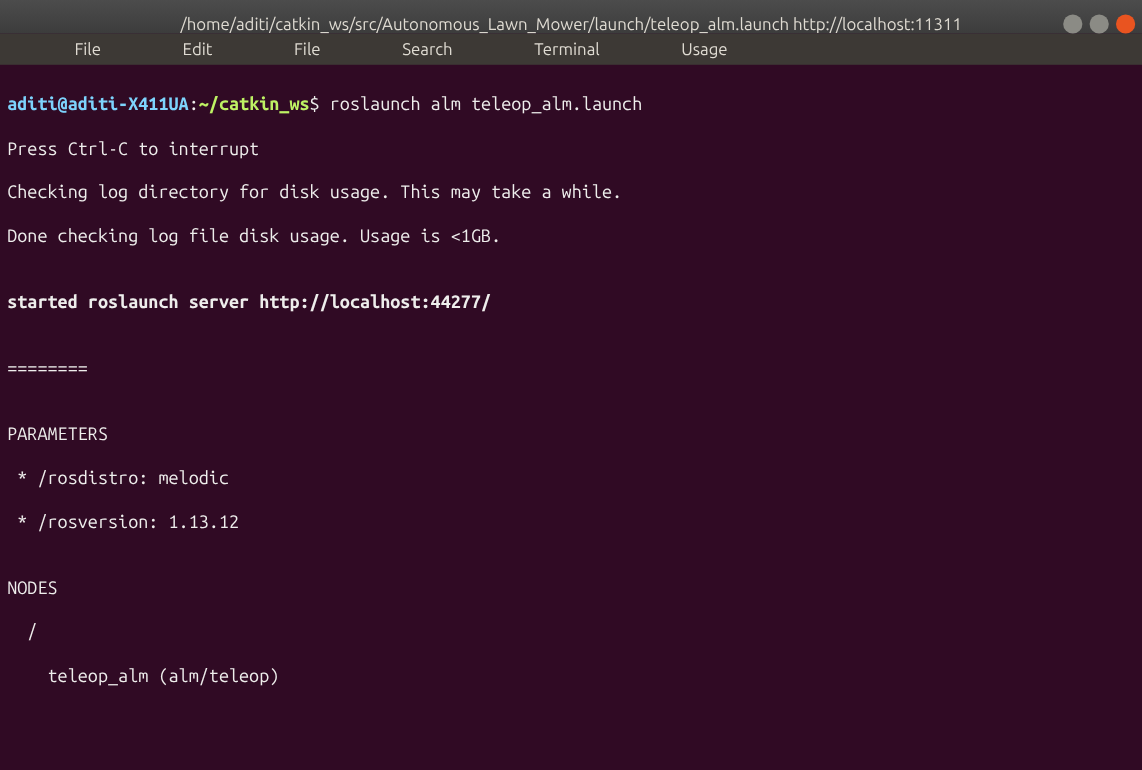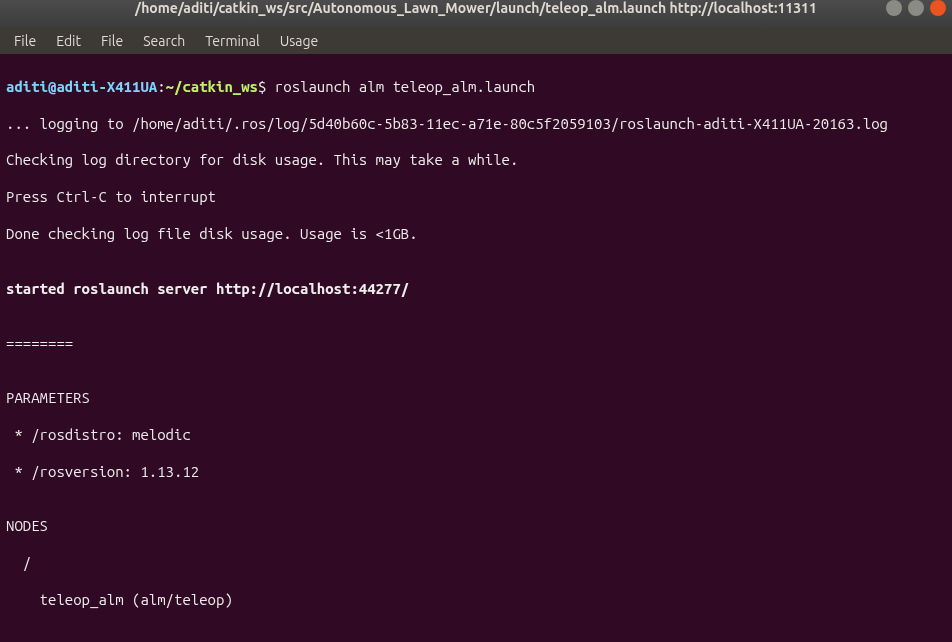--- a/index.html
+++ b/index.html
@@ -9,26 +9,26 @@
       color: #eeeeec;
       width: 952px;
       height: 642px;
       overflow: hidden;
       font-size: 15px;
     }
     .titlebar {
       background: linear-gradient(to bottom, #4c4c4c, #3c3c3c);
       height: 28px;
       display: flex;
-      align-items: flex-start;
+      align-items: flex-end;
       justify-content: center;
       position: relative;
       font-family: Ubuntu, "Segoe UI", sans-serif;
       font-size: 14px;
-      font-weight: bold;
+      font-weight: normal;
       color: #dfdbd2;
     }
     .titlebar .title { text-align: center; }
     .window-controls {
       position: absolute;
       right: 6px;
       display: flex;
       gap: 6px;
       align-items: center;
     }
@@ -45,21 +45,21 @@
       background: #3d3935;
       height: 26px;
       display: flex;
       align-items: center;
       padding: 0 6px;
       gap: 4px;
       font-family: Ubuntu, "Segoe UI", sans-serif;
       font-size: 14px;
       color: #dfdbd2;
     }
-    .menubar .mitem { padding: 3px 8px; cursor: default; }
+    .menubar .mitem { padding: 3px 8px; cursor: default; margin-left: 48px; }
     .terminal {
       padding: 6px 6px 0 6px;
       line-height: 1.22;
       white-space: pre;
       font-variant-ligatures: none;
       letter-spacing: 0;
     }
     .line { white-space: pre; }
     .bold { font-weight: bold; }
     .green { color: #7dd3fc; font-weight: bold; }
@@ -83,23 +83,22 @@
   <span class="mitem">File</span>
   <span class="mitem">Edit</span>
   <span class="mitem">File</span>
   <span class="mitem">Search</span>
   <span class="mitem">Terminal</span>
   <span class="mitem">Usage</span>
 </div>
 
 <div class="terminal">
 <div class="line"><span class="green">aditi@aditi-X411UA</span><span class="white">:</span><span class="blue">~/catkin_ws</span><span class="prompt-dollar">$ </span><span>roslaunch alm teleop_alm.launch</span></div>
-<div class="line">... logging to /home/aditi/.ros/log/5d40b60c-5b83-11ec-a71e-80c5f2059103/roslaunch-aditi-X411UA-20163.log</div>
+<div class="line">Press Ctrl-C to interrupt</div>
 <div class="line">Checking log directory for disk usage. This may take a while.</div>
-<div class="line">Press Ctrl-C to interrupt</div>
 <div class="line">Done checking log file disk usage. Usage is &lt;1GB.</div>
 <div class="line"></div>
 <div class="line bold">started roslaunch server http://localhost:44277/</div>
 <div class="line"></div>
 <div class="line">========</div>
 <div class="line"></div>
 <div class="line">PARAMETERS</div>
 <div class="line"> * /rosdistro: melodic</div>
 <div class="line"> * /rosversion: 1.13.12</div>
 <div class="line"></div>

